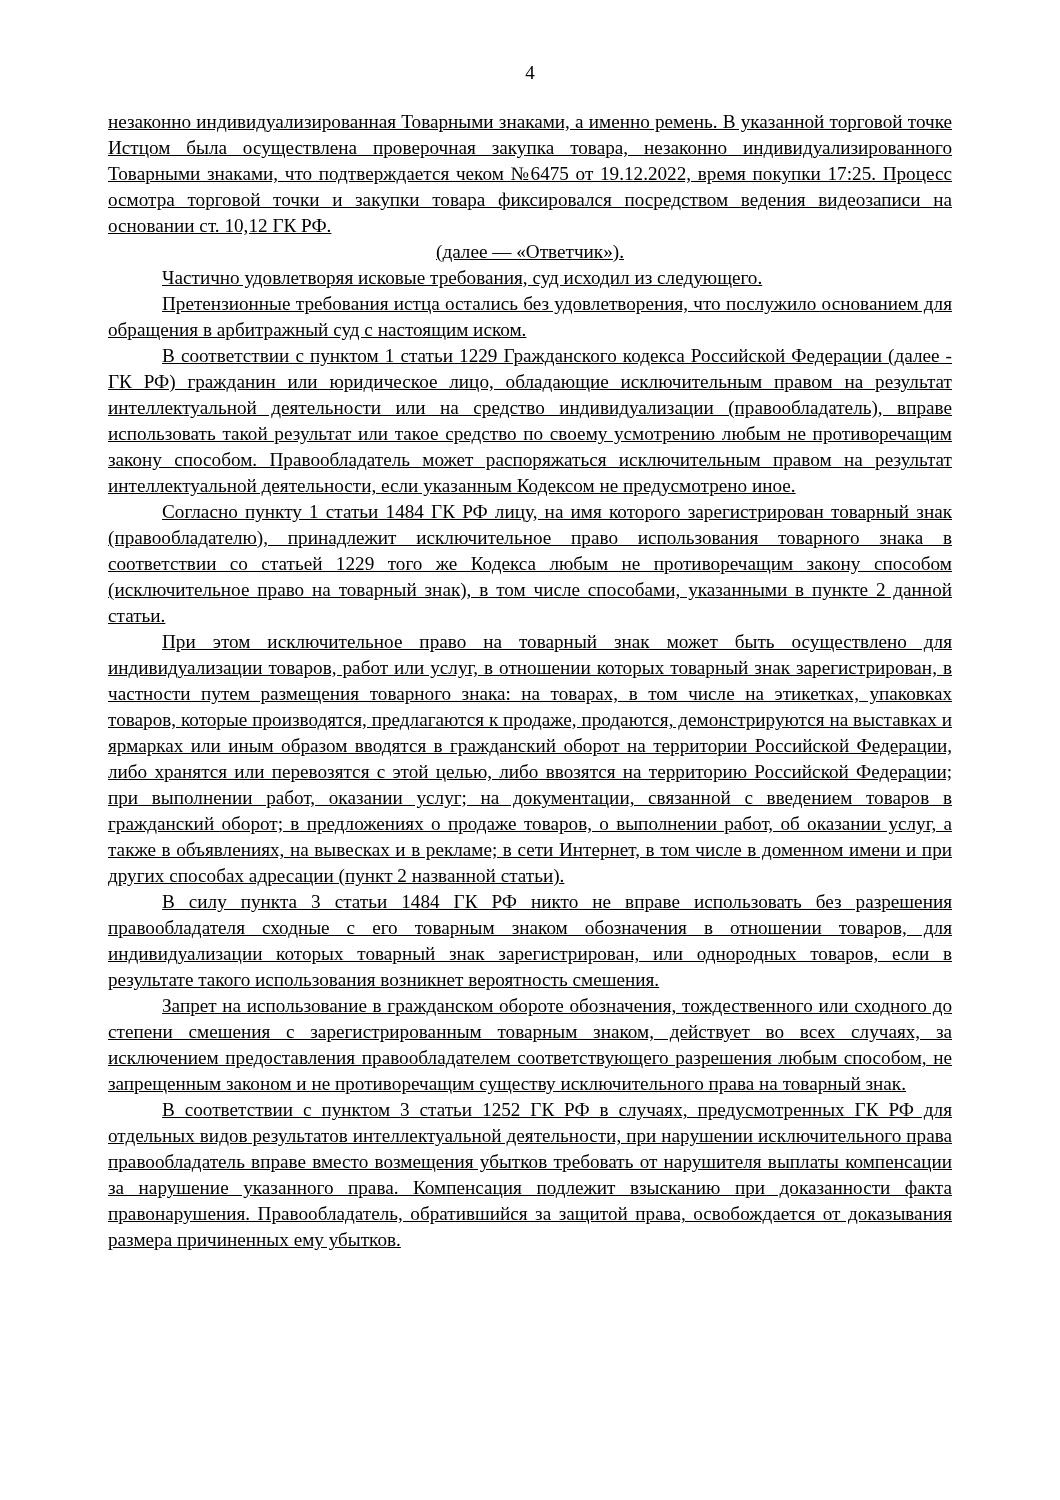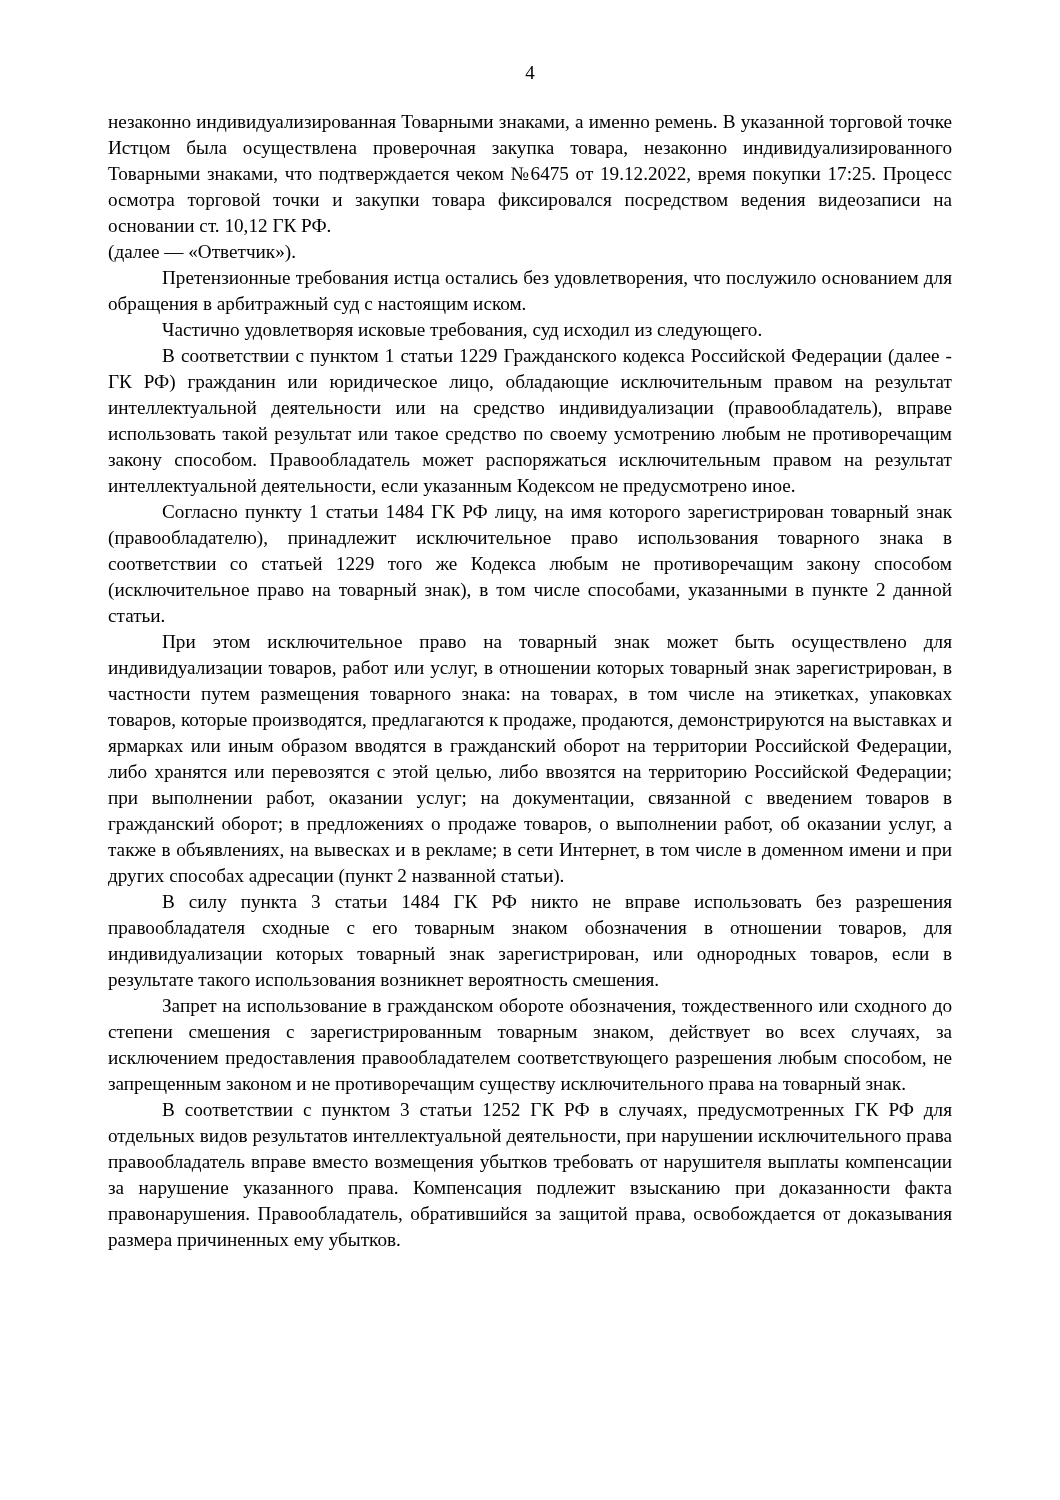--- a/index.html
+++ b/index.html
@@ -26,41 +26,43 @@
   }
   .body-text {
     font-size: 19.2px;
     line-height: 1.355;
     text-align: justify;
     text-justify: inter-word;
   }
   .body-text p {
     margin: 0;
     text-indent: 0;
+    text-decoration: underline;
   }
   .body-text p.indent {
     text-indent: 54px;
   }
   .body-text p.center {
+    text-align: center;
     text-indent: 0;
   }
   
 </style>
 </head>
 <body>
 
 <div class="page">
 
   <div class="page-number">4</div>
 
   <div class="body-text">
     <p class="">незаконно индивидуализированная Товарными знаками, а именно ремень. В указанной торговой точке Истцом была осуществлена проверочная закупка товара, незаконно индивидуализированного Товарными знаками, что подтверждается чеком №6475 от 19.12.2022, время покупки 17:25. Процесс осмотра торговой точки и закупки товара фиксировался посредством ведения видеозаписи на основании ст. 10,12 ГК РФ.</p>
     <p class="center">(далее — «Ответчик»).</p>
+    <p class="indent">Частично удовлетворяя исковые требования, суд исходил из следующего.</p>
     <p class="indent">Претензионные требования истца остались без удовлетворения, что послужило основанием для обращения в арбитражный суд с настоящим иском.</p>
-    <p class="indent">Частично удовлетворяя исковые требования, суд исходил из следующего.</p>
     <p class="indent">В соответствии с пунктом 1 статьи 1229 Гражданского кодекса Российской Федерации (далее - ГК РФ) гражданин или юридическое лицо, обладающие исключительным правом на результат интеллектуальной деятельности или на средство индивидуализации (правообладатель), вправе использовать такой результат или такое средство по своему усмотрению любым не противоречащим закону способом. Правообладатель может распоряжаться исключительным правом на результат интеллектуальной деятельности, если указанным Кодексом не предусмотрено иное.</p>
     <p class="indent">Согласно пункту 1 статьи 1484 ГК РФ лицу, на имя которого зарегистрирован товарный знак (правообладателю), принадлежит исключительное право использования товарного знака в соответствии со статьей 1229 того же Кодекса любым не противоречащим закону способом (исключительное право на товарный знак), в том числе способами, указанными в пункте 2 данной статьи.</p>
     <p class="indent">При этом исключительное право на товарный знак может быть осуществлено для индивидуализации товаров, работ или услуг, в отношении которых товарный знак зарегистрирован, в частности путем размещения товарного знака: на товарах, в том числе на этикетках, упаковках товаров, которые производятся, предлагаются к продаже, продаются, демонстрируются на выставках и ярмарках или иным образом вводятся в гражданский оборот на территории Российской Федерации, либо хранятся или перевозятся с этой целью, либо ввозятся на территорию Российской Федерации; при выполнении работ, оказании услуг; на документации, связанной с введением товаров в гражданский оборот; в предложениях о продаже товаров, о выполнении работ, об оказании услуг, а также в объявлениях, на вывесках и в рекламе; в сети Интернет, в том числе в доменном имени и при других способах адресации (пункт 2 названной статьи).</p>
     <p class="indent">В силу пункта 3 статьи 1484 ГК РФ никто не вправе использовать без разрешения правообладателя сходные с его товарным знаком обозначения в отношении товаров, для индивидуализации которых товарный знак зарегистрирован, или однородных товаров, если в результате такого использования возникнет вероятность смешения.</p>
     <p class="indent">Запрет на использование в гражданском обороте обозначения, тождественного или сходного до степени смешения с зарегистрированным товарным знаком, действует во всех случаях, за исключением предоставления правообладателем соответствующего разрешения любым способом, не запрещенным законом и не противоречащим существу исключительного права на товарный знак.</p>
     <p class="indent">В соответствии с пунктом 3 статьи 1252 ГК РФ в случаях, предусмотренных ГК РФ для отдельных видов результатов интеллектуальной деятельности, при нарушении исключительного права правообладатель вправе вместо возмещения убытков требовать от нарушителя выплаты компенсации за нарушение указанного права. Компенсация подлежит взысканию при доказанности факта правонарушения. Правообладатель, обратившийся за защитой права, освобождается от доказывания размера причиненных ему убытков.</p>
   </div>
 
 </div>
 

